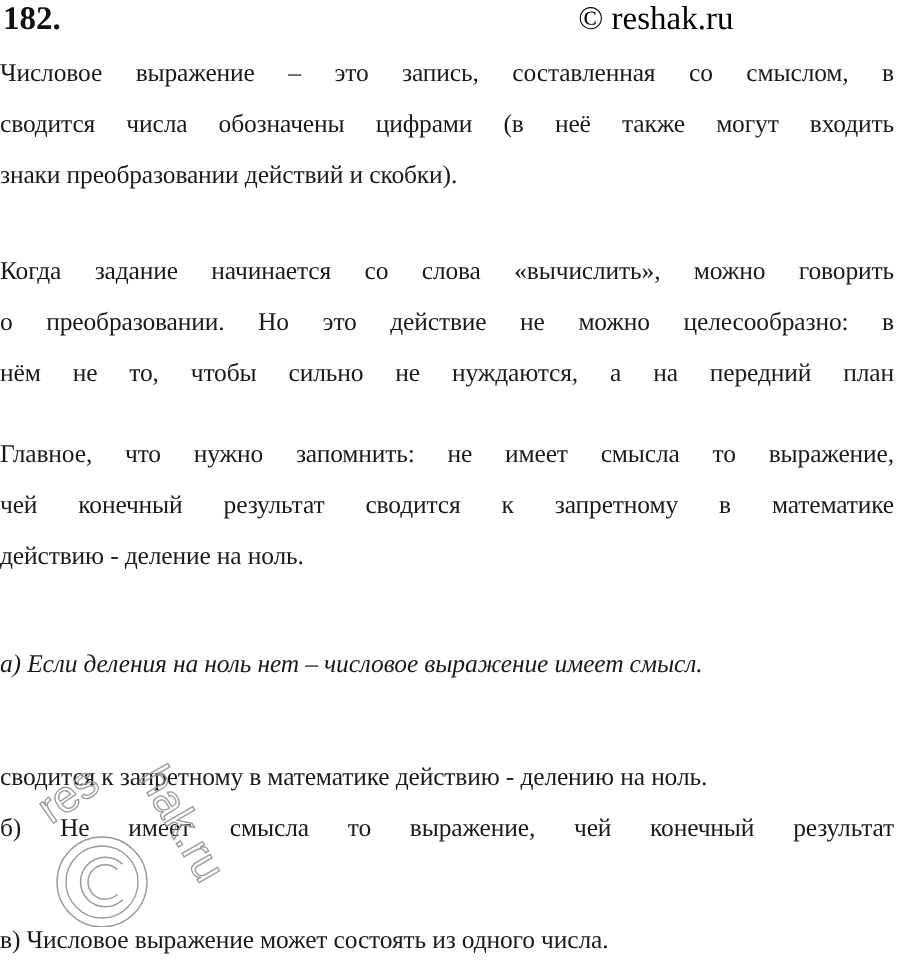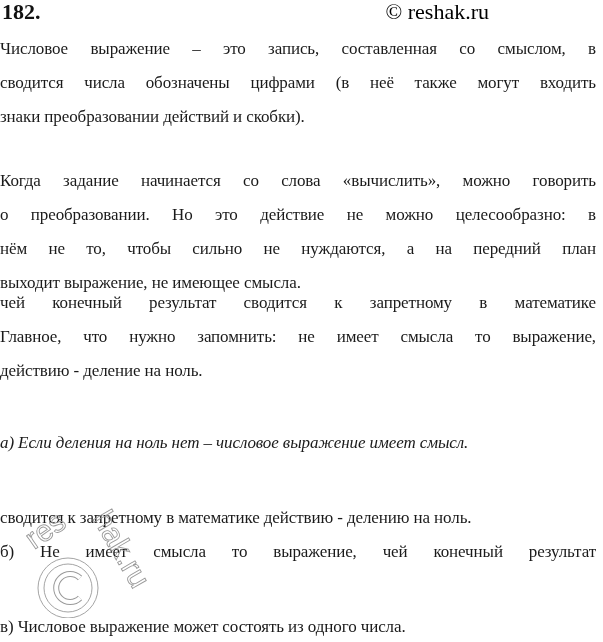--- a/index.html
+++ b/index.html
@@ -49,26 +49,25 @@
 <div class="para p1">
   <span class="line">Числовое выражение – это запись, составленная со смыслом, в</span>
   <span class="line">сводится числа обозначены цифрами (в неё также могут входить</span>
   <span class="line last">знаки преобразовании действий и скобки).</span>
 </div>
 
 <div class="para p2">
   <span class="line">Когда задание начинается со слова «вычислить», можно говорить</span>
   <span class="line">о преобразовании. Но это действие не можно целесообразно: в</span>
   <span class="line">нём не то, чтобы сильно не нуждаются, а на передний план</span>
-  <span class="line last">выходит выражение, не имеющее смысла.</span>
 </div>
 
 <div class="para p3">
+  <span class="line">Главное, что нужно запомнить: не имеет смысла то выражение,</span>
   <span class="line">чей конечный результат сводится к запретному в математике</span>
-  <span class="line">Главное, что нужно запомнить: не имеет смысла то выражение,</span>
   <span class="line last">действию - деление на ноль.</span>
 </div>
 
 <div class="para pa">
   <span class="line last">а) Если деления на ноль нет – числовое выражение имеет смысл.</span>
 </div>
 
 <div class="para pb">
   <span class="line last">сводится к запретному в математике действию - делению на ноль.</span>
   <span class="line">б) Не имеет смысла то выражение, чей конечный результат</span>

